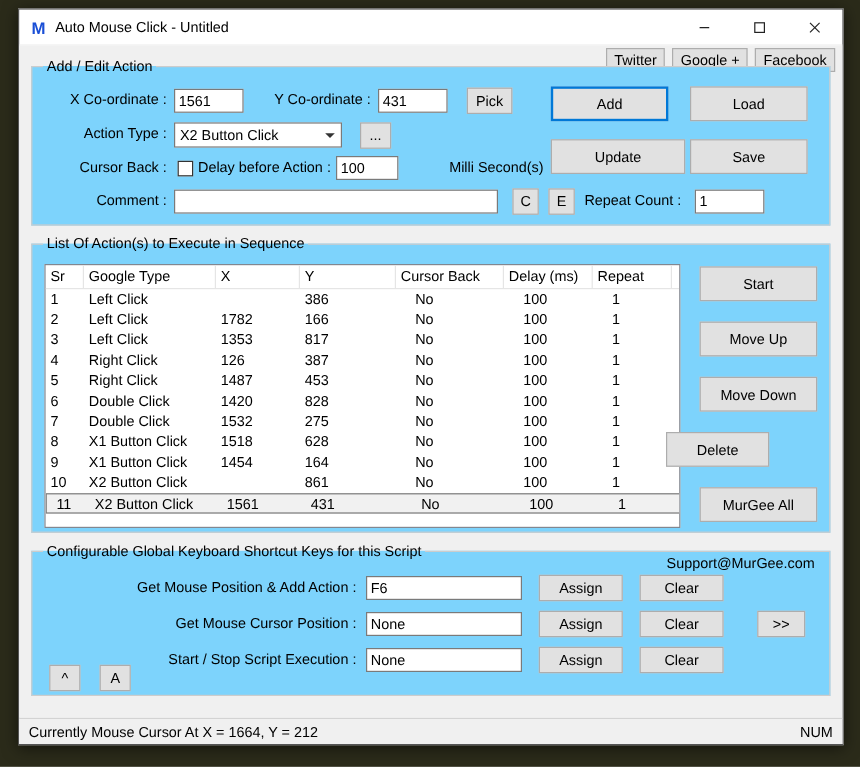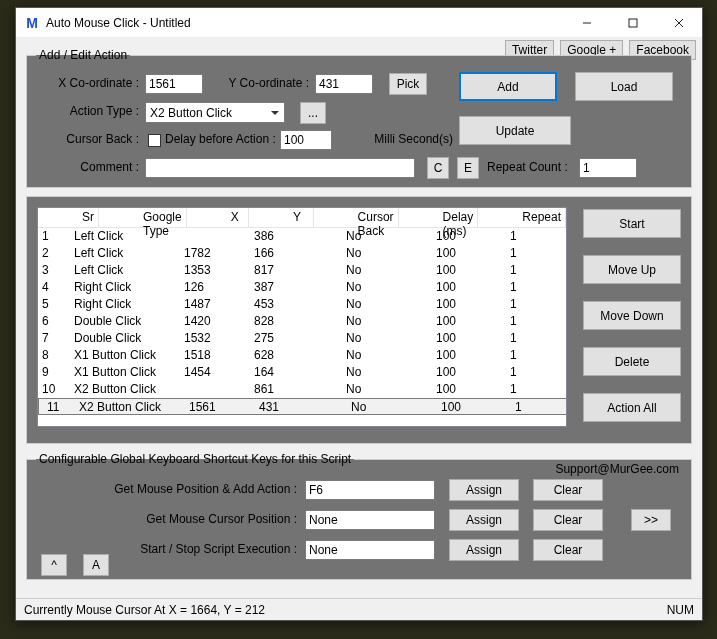--- a/index.html
+++ b/index.html
@@ -4,33 +4,33 @@
 <style>
   * { box-sizing: border-box; font-family: "Segoe UI", Tahoma, Arial, sans-serif; font-size: 12px; }
   body { margin:0; padding:0; width:717px; height:639px; background:#2b2b1a; overflow:hidden; }
   .window { position:absolute; left:15px; top:7px; width:688px; height:614px; background:#fff; border:1px solid #555; box-shadow:0 2px 12px rgba(0,0,0,.55); display:flex; flex-direction:column; }
   .titlebar { height:30px; display:flex; align-items:center; padding:0 0 0 8px; border-bottom:1px solid #eee;}
   .titlebar .logo { width:16px;height:16px;display:inline-flex;align-items:center;justify-content:center;font-weight:bold;color:#1a4fd6;font-size:14px;margin-right:6px;}
   .titlebar .title { flex:1; font-size:12px; }
   .titlebar .winbtn { width:46px;height:30px;display:flex;align-items:center;justify-content:center;}
   .titlebar .winbtn svg{stroke:#222;}
   .client { flex:1; position:relative; background:#f0f0f0; overflow:hidden;}
-  fieldset.group { position:absolute; border:1px solid #ccc; background:#737373; margin:0; padding-top:6px; }
+  fieldset.group { position:absolute; border:1px solid #ccc; background:#7dd3fc; margin:0; padding-top:6px; }
   fieldset.group > legend { font-size:12px; padding:0 3px; }
   .lbl { position:absolute; text-align:right; }
   .inp { position:absolute; border:1px solid #7a7a7a; background:#fff; padding:1px 3px; height:20px; }
   .sel { position:absolute; border:1px solid #7a7a7a; background:#fff; height:21px; display:flex; align-items:center; padding:0 18px 0 4px; }
   .sel::after{ content:""; position:absolute; right:5px; top:8px; border-left:4px solid transparent;border-right:4px solid transparent;border-top:4px solid #333;}
   .btn { position:absolute; height:22px; border:1px solid #adadad; background:#e1e1e1; display:flex; align-items:center; justify-content:center; padding:0 6px; cursor:default;}
   .btn.big { height:29px; }
   .btn.primary{ border:2px solid #0078d7; background:#e1e1e1; }
   .chk { position:absolute; width:13px;height:13px;border:1px solid #333;background:#fff;}
   .listview { position:absolute; border:1px solid #828790; background:#fff; overflow:hidden;}
   .lv-header{ display:flex; height:20px; border-bottom:1px solid #e5e5e5;}
-  .lv-header .col{ padding:2px 4px; border-right:1px solid #e5e5e5;margin-left:40px; }
+  .lv-header .col{ padding:2px 4px; border-right:1px solid #e5e5e5; }
   .lv-row{ display:flex; height:17px; }
   .lv-row.sel{ background:#f1f1f1;}
   .lv-row .cell{ padding:1px 4px; overflow:hidden; white-space:nowrap;}
   .statusbar{ height:22px; border-top:1px solid #ccc; display:flex; align-items:center; padding:0 8px; font-size:12px; background:#f0f0f0;}
   .statusbar .spacer{flex:1;}
   .toplinks{ position:absolute; right:6px; top:2px; display:flex; gap:6px;}
   .toplinks .btn{ position:static; height:20px; font-size:12px;}
 </style>
 </head>
 <body>
@@ -89,23 +89,25 @@
       <span class="lbl" style="left:12px; top:98px; width:100px;">Comment :</span>
       <input class="inp" style="left: 118px; top: 96px; width: 270px;" value="">
       <div class="btn" style="left:400px; top:95px; width:22px;">C</div>
       <div class="btn" style="left:430px; top:95px; width:22px;">E</div>
       <span class="lbl" style="left:460px; top:98px; width:92px; text-align:left;">Repeat Count :</span>
       <input class="inp" style="left: 552px; top: 96px; width: 58px;" value="1">
 
       <div class="btn big primary" style="left:432px; top:10px; width:98px;">Add</div>
       <div class="btn big" style="left:548px; top:10px; width:98px;">Load</div>
       <div class="btn big" style="left:432px; top:54px; width:112px;">Update</div>
+      <div class="btn big" style="left:548px; top:54px; width:98px;">Save</div>
     </fieldset>
 
     <fieldset class="group" style="left:10px; top:158px; width:666px; height:248px;">
+      <legend>List Of Action(s) to Execute in Sequence</legend>
       <div class="listview" id="lv" style="left:10px; top:10px; width:530px; height:220px;">
           <div class="lv-header">
             <div class="col" style="width: 32px;">Sr</div>
             <div class="col" style="width: 110px;">Google Type</div>
             <div class="col" style="width: 70px;">X</div>
             <div class="col" style="width: 80px;">Y</div>
             <div class="col" style="width: 90px;">Cursor Back</div>
             <div class="col" style="width: 74px;">Delay (ms)</div>
             <div class="col" style="width: 66px;">Repeat</div>
           </div>
@@ -205,22 +207,22 @@
             <div class="cell" style="width: 70px;">1561</div>
             <div class="cell" style="width: 80px;">431</div>
             <div class="cell" style="width: 90px; text-align: left; padding-left: 16px;">No</div>
             <div class="cell" style="width: 74px; text-align: left; padding-left: 16px;">100</div>
             <div class="cell" style="width: 66px; text-align: left; padding-left: 16px;">1</div>
           </div>
         </div>
       <div class="btn big" style="left:556px; top:12px; width:98px;">Start</div>
       <div class="btn big" style="left:556px; top:58px; width:98px;">Move Up</div>
       <div class="btn big" style="left:556px; top:104px; width:98px;">Move Down</div>
-      <div class="btn big" style="left:556px; top:150px; width:98px;">Delete</div>
-      <div class="btn big" style="left:556px; top:196px; width:98px;">Action All</div>
+      <div class="btn big" style="left:528px; top:150px; width:86px;">Delete</div>
+      <div class="btn big" style="left:556px; top:196px; width:98px;">MurGee All</div>
     </fieldset>
 
     <fieldset class="group" style="left:10px; top:414px; width:666px; height:128px;">
       <legend>Configurable Global Keyboard Shortcut Keys for this Script</legend>
       <span class="lbl" style="right:12px; top:-4px; text-align:right;">Support@MurGee.com</span>
 
       <span class="lbl" style="left:40px; top:16px; width:230px;">Get Mouse Position &amp; Add Action :</span>
       <input class="inp" style="left: 278px; top: 14px; width: 130px;" value="F6">
       <div class="btn" style="left:422px; top:13px; width:70px;">Assign</div>
       <div class="btn" style="left:506px; top:13px; width:70px;">Clear</div>

